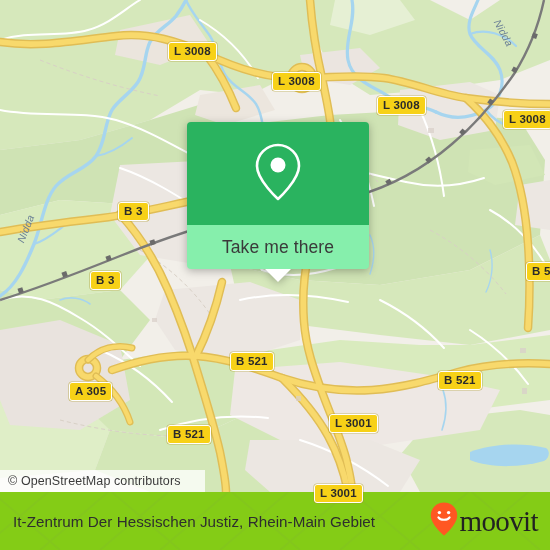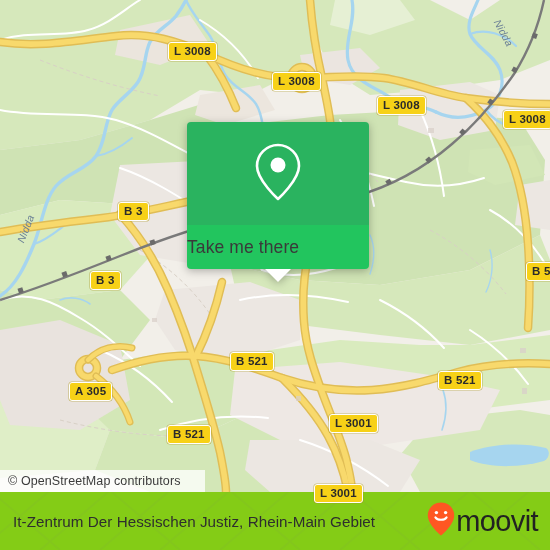--- a/index.html
+++ b/index.html
@@ -60,24 +60,25 @@
     height: 103px;
     background: #2ab35f;
     border-radius: 4px 4px 0 0;
     display: flex;
     align-items: center;
     justify-content: center;
   }
   #callout-bottom {
     position: relative;
     height: 44px;
-    background: #22c55e;
+    background: #86efac;
     border-radius: 0 0 4px 4px;
     display: flex;
     align-items: center;
+    justify-content: center;
   }
   #callout-label {
     font-size: 17.5px;
     color: #3a3a3a;
     letter-spacing: 0.1px;
   }
   #callout-tail {
     position: absolute;
     left: 50%;
     bottom: -13px;
@@ -125,21 +126,21 @@
     display: flex;
     align-items: center;
     z-index: 2;
   }
   #moovit-word {
     font-size: 29px;
     color: #222222;
     letter-spacing: -0.6px;
     margin-left: 1px;
     line-height: 1;
-    font-family: Liberation Sans, sans-serif;
+    font-family: Liberation Serif, serif;
     font-weight: 500;
   }
 
   
   .shield {
     position: absolute;
     background: #f7d117;
     border: 1.6px solid #ffffff;
     border-radius: 3px;
     color: #2b2b2b;

